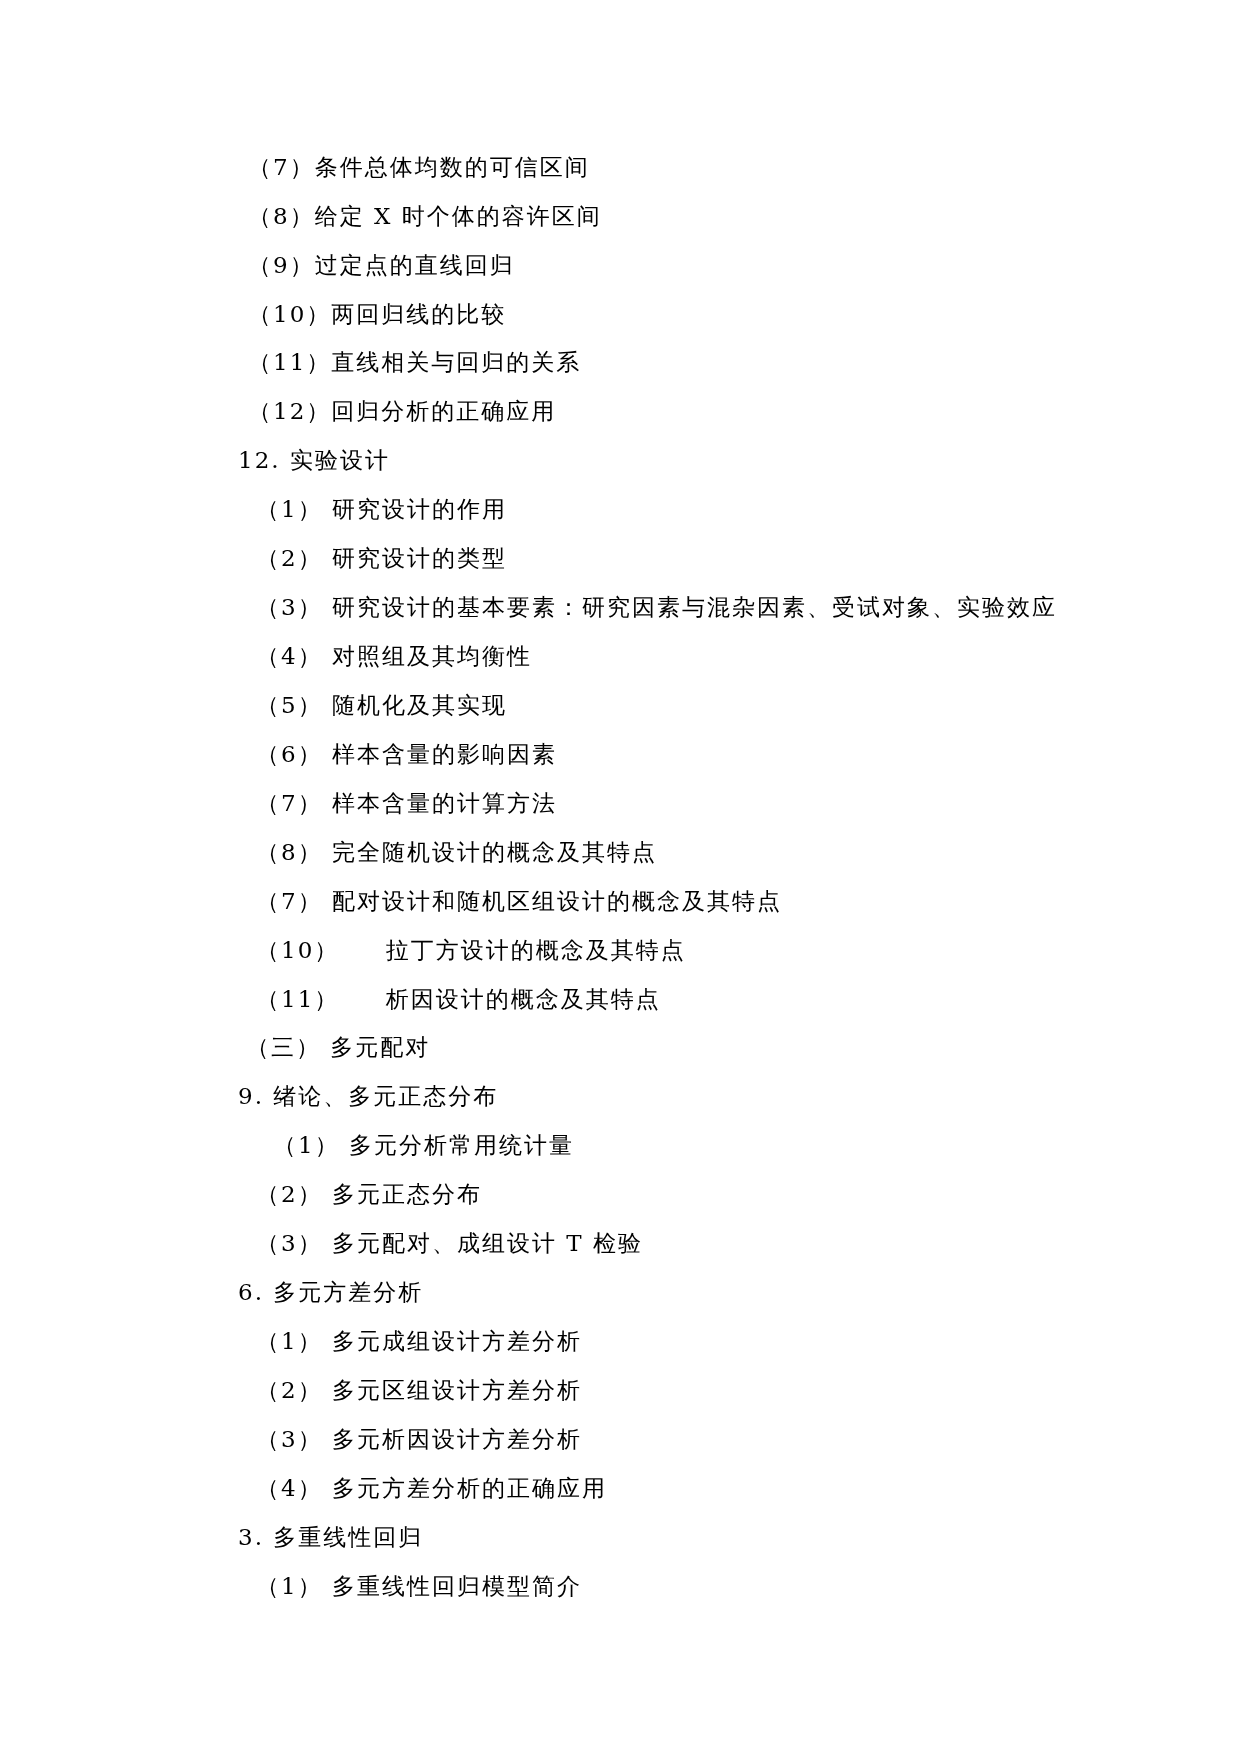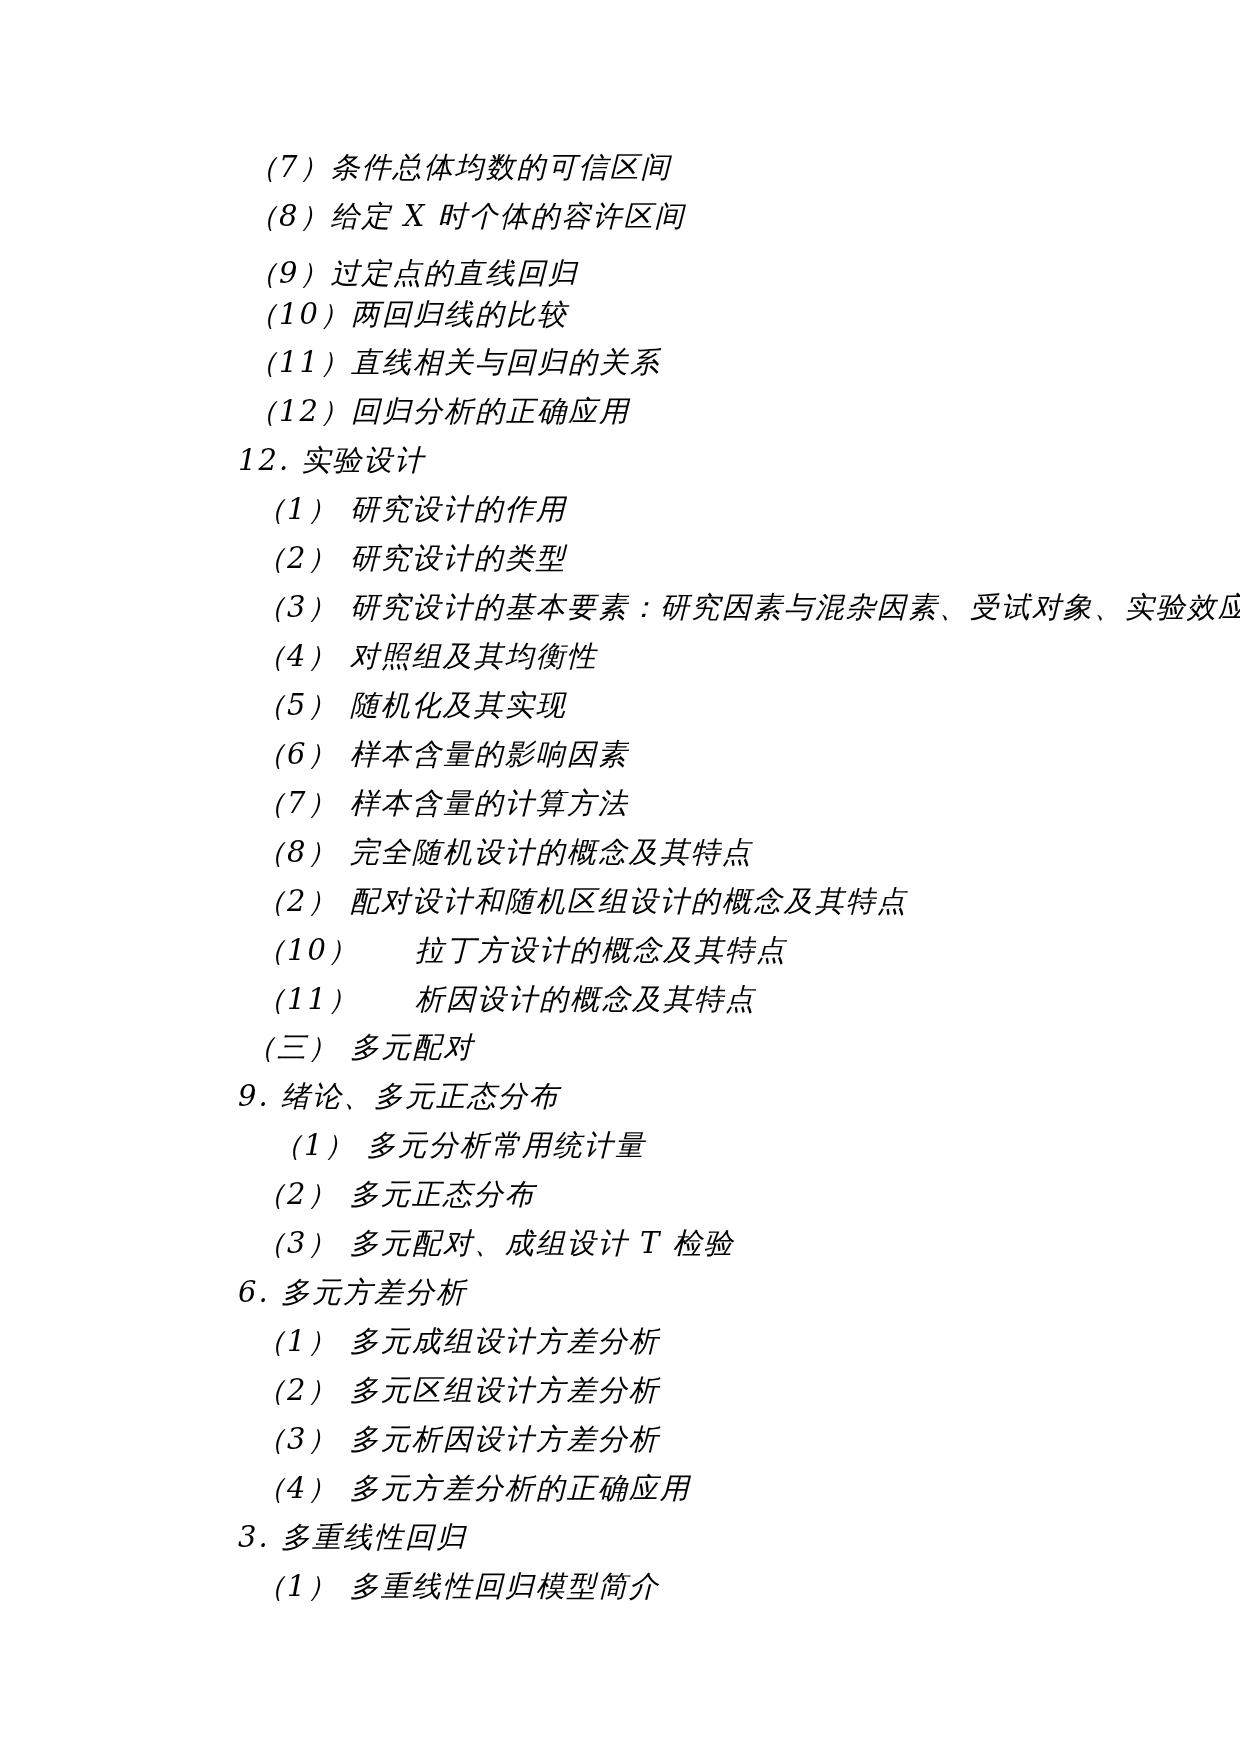--- a/index.html
+++ b/index.html
@@ -1,39 +1,39 @@
 <!DOCTYPE html>
 <html><head>
   <meta charset="utf-8">
   <style>
     html, body { margin: 0; padding: 0; background: #ffffff; }
     body { width: 1240px; height: 1754px; position: relative; overflow: hidden;
            font-family: "DejaVu Serif", "Liberation Serif", serif; color: #000; }
-    .line { position: absolute; font-size: 29px; line-height: 30px; white-space: pre; letter-spacing: 2px; font-style: italic; }
+    .line { position: absolute; font-size: 23px; line-height: 30px; white-space: pre; letter-spacing: 2px; }
   </style>
 </head>
 <body>
 
 <div id="page">
   <div class="line" style="left:248px;top:152px">（7）条件总体均数的可信区间</div>
   <div class="line" style="left:248px;top:201px">（8）给定 X 时个体的容许区间</div>
-  <div class="line" style="left:248px;top:258px">（9）过定点的直线回归</div>
+  <div class="line" style="left:248px;top:250px">（9）过定点的直线回归</div>
   <div class="line" style="left:248px;top:299px">（10）两回归线的比较</div>
   <div class="line" style="left:248px;top:347px">（11）直线相关与回归的关系</div>
   <div class="line" style="left:248px;top:396px">（12）回归分析的正确应用</div>
   <div class="line" style="left:238px;top:445px">12. 实验设计</div>
   <div class="line" style="left:256px;top:494px">（1） 研究设计的作用</div>
   <div class="line" style="left:256px;top:543px">（2） 研究设计的类型</div>
   <div class="line" style="left:256px;top:592px">（3） 研究设计的基本要素：研究因素与混杂因素、受试对象、实验效应</div>
   <div class="line" style="left:256px;top:641px">（4） 对照组及其均衡性</div>
   <div class="line" style="left:256px;top:690px">（5） 随机化及其实现</div>
   <div class="line" style="left:256px;top:739px">（6） 样本含量的影响因素</div>
   <div class="line" style="left:256px;top:788px">（7） 样本含量的计算方法</div>
   <div class="line" style="left:256px;top:837px">（8） 完全随机设计的概念及其特点</div>
-  <div class="line" style="left:256px;top:886px">（2） 配对设计和随机区组设计的概念及其特点</div>
+  <div class="line" style="left:256px;top:886px">（7） 配对设计和随机区组设计的概念及其特点</div>
   <div class="line" style="left:256px;top:935px">（10）     拉丁方设计的概念及其特点</div>
   <div class="line" style="left:256px;top:984px">（11）     析因设计的概念及其特点</div>
   <div class="line" style="left:246px;top:1032px">（三） 多元配对</div>
   <div class="line" style="left:238px;top:1081px">9. 绪论、多元正态分布</div>
   <div class="line" style="left:273px;top:1130px">（1） 多元分析常用统计量</div>
   <div class="line" style="left:256px;top:1179px">（2） 多元正态分布</div>
   <div class="line" style="left:256px;top:1228px">（3） 多元配对、成组设计 T 检验</div>
   <div class="line" style="left:238px;top:1277px">6. 多元方差分析</div>
   <div class="line" style="left:256px;top:1326px">（1） 多元成组设计方差分析</div>
   <div class="line" style="left:256px;top:1375px">（2） 多元区组设计方差分析</div>

